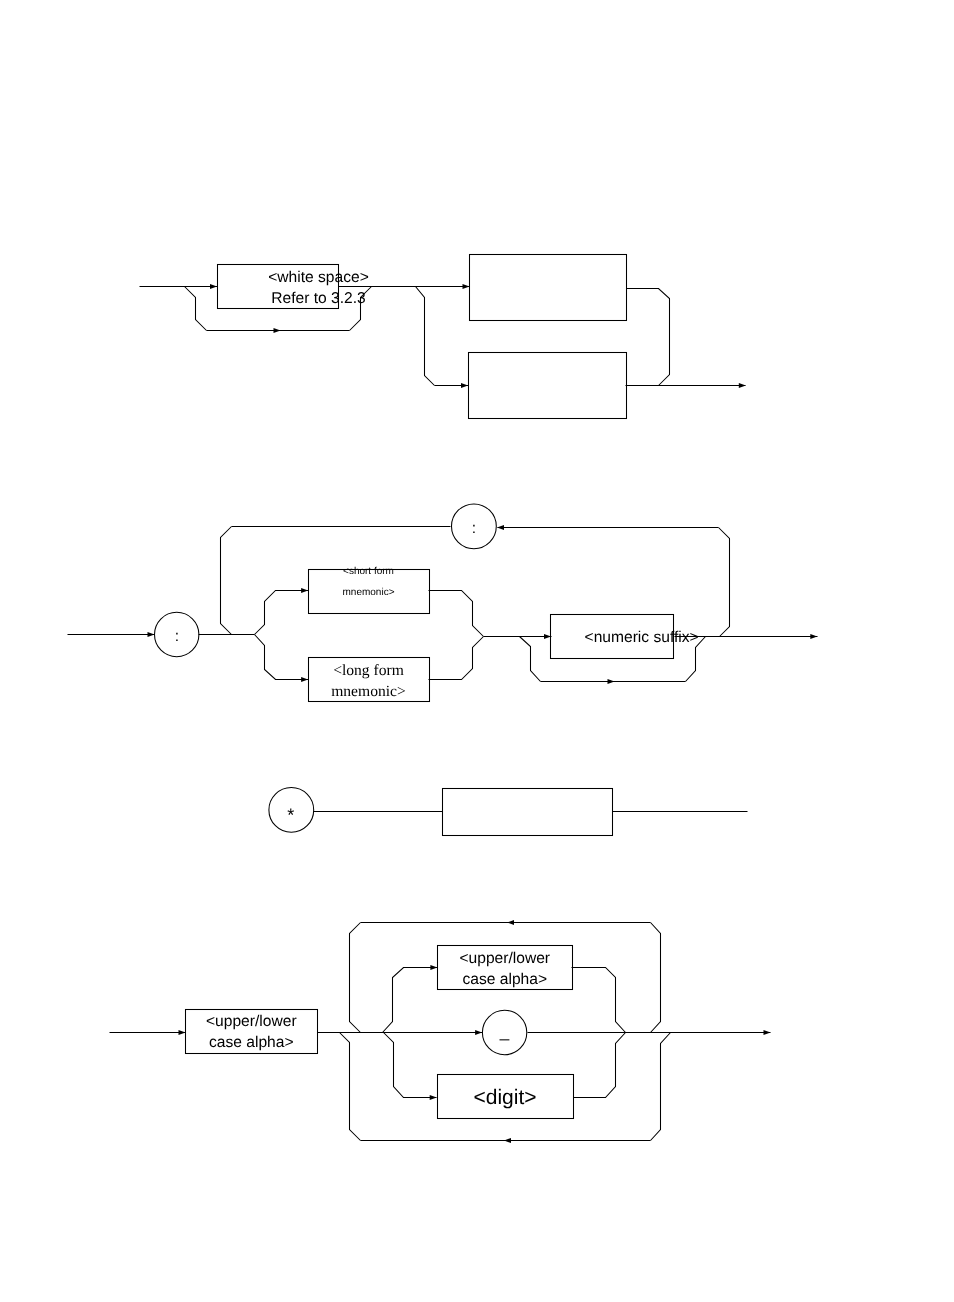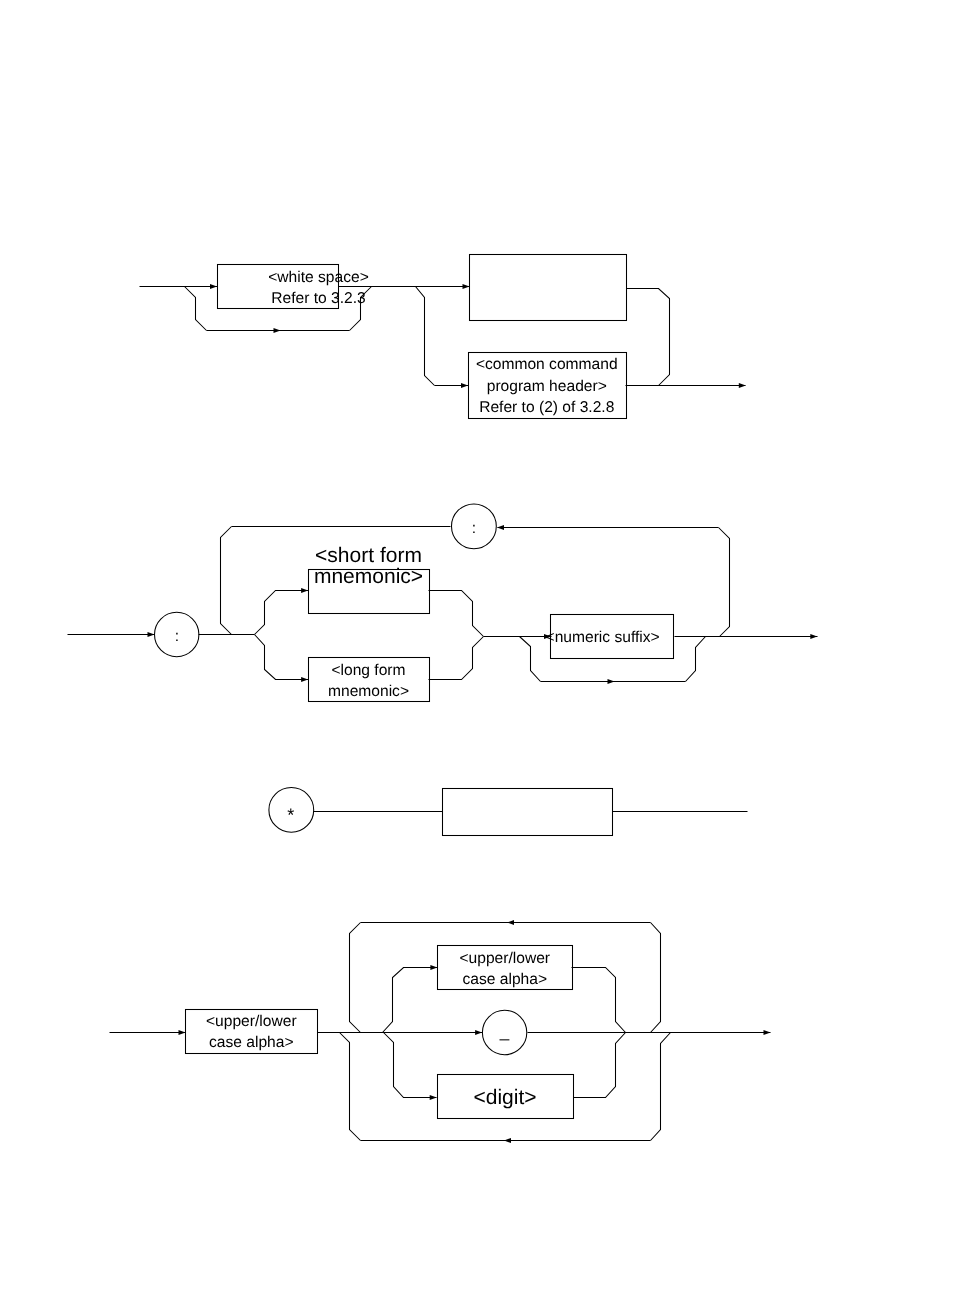--- a/index.html
+++ b/index.html
@@ -98,34 +98,29 @@
     <text class="symtext" x="474" y="532.5" font-size="15.5" text-anchor="middle">:</text>
     <circle class="cr" cx="291.3" cy="809.9" r="22.4"></circle>
     <text class="symtext" x="290.8" y="820.6" font-size="18" font-family="&quot;DejaVu Sans&quot;, sans-serif" text-anchor="middle">*</text>
     <circle class="cr" cx="504.6" cy="1032.5" r="22.2"></circle>
     <text class="symtext" x="504.6" y="1036.6" font-size="17" text-anchor="middle">_</text>
   </svg>
   <div class="lbl" style="left:217px;top:266.55px;width:121px;font-size:15.6px;line-height:21.3px;margin-left:41px;">
       <div class="ln">&lt;white space&gt;</div>
       <div class="ln">Refer to 3.2.3</div>
     </div>
-  <div class="lbl" style="left:468px;top:354.4px;width:157.5px;font-size:15.6px;line-height:21.3px;">
-      <div class="ln">&lt;common command</div>
-      <div class="ln">program header&gt;</div>
-      <div class="ln">Refer to (2) of 3.2.8</div>
-    </div>
-  <div class="lbl" style="left:308.1px;top:545px;width:120.8px;font-size:21px;line-height:21.3px;">
+  <div class="lbl" style="left:308.1px;top:561px;width:120.8px;font-size:10px;line-height:21.3px;">
       <div class="ln">&lt;short form</div>
       <div class="ln">mnemonic&gt;</div>
     </div>
-  <div class="lbl" style="left:308.1px;top:660.1px;width:120.8px;font-size:15.6px;line-height:21.3px;">
+  <div class="lbl" style="left:308.1px;top:660.1px;width:120.8px;font-size:15.6px;line-height:21.3px;font-family:Liberation Serif, serif;">
       <div class="ln">&lt;long form</div>
       <div class="ln">mnemonic&gt;</div>
     </div>
-  <div class="lbl" style="left:541px;top:627.05px;width:123.2px;font-size:15.6px;line-height:21.3px;">
+  <div class="lbl" style="left:580px;top:627.05px;width:123.2px;font-size:15.6px;line-height:21.3px;">
       <div class="ln">&lt;numeric suffix&gt;</div>
     </div>
   <div class="lbl" style="left:185.3px;top:1011.05px;width:132px;font-size:15.6px;line-height:21.3px;">
       <div class="ln">&lt;upper/lower</div>
       <div class="ln">case alpha&gt;</div>
     </div>
   <div class="lbl" style="left:437.3px;top:947.7px;width:134.9px;font-size:15.6px;line-height:21.3px;">
       <div class="ln">&lt;upper/lower</div>
       <div class="ln">case alpha&gt;</div>
     </div>

